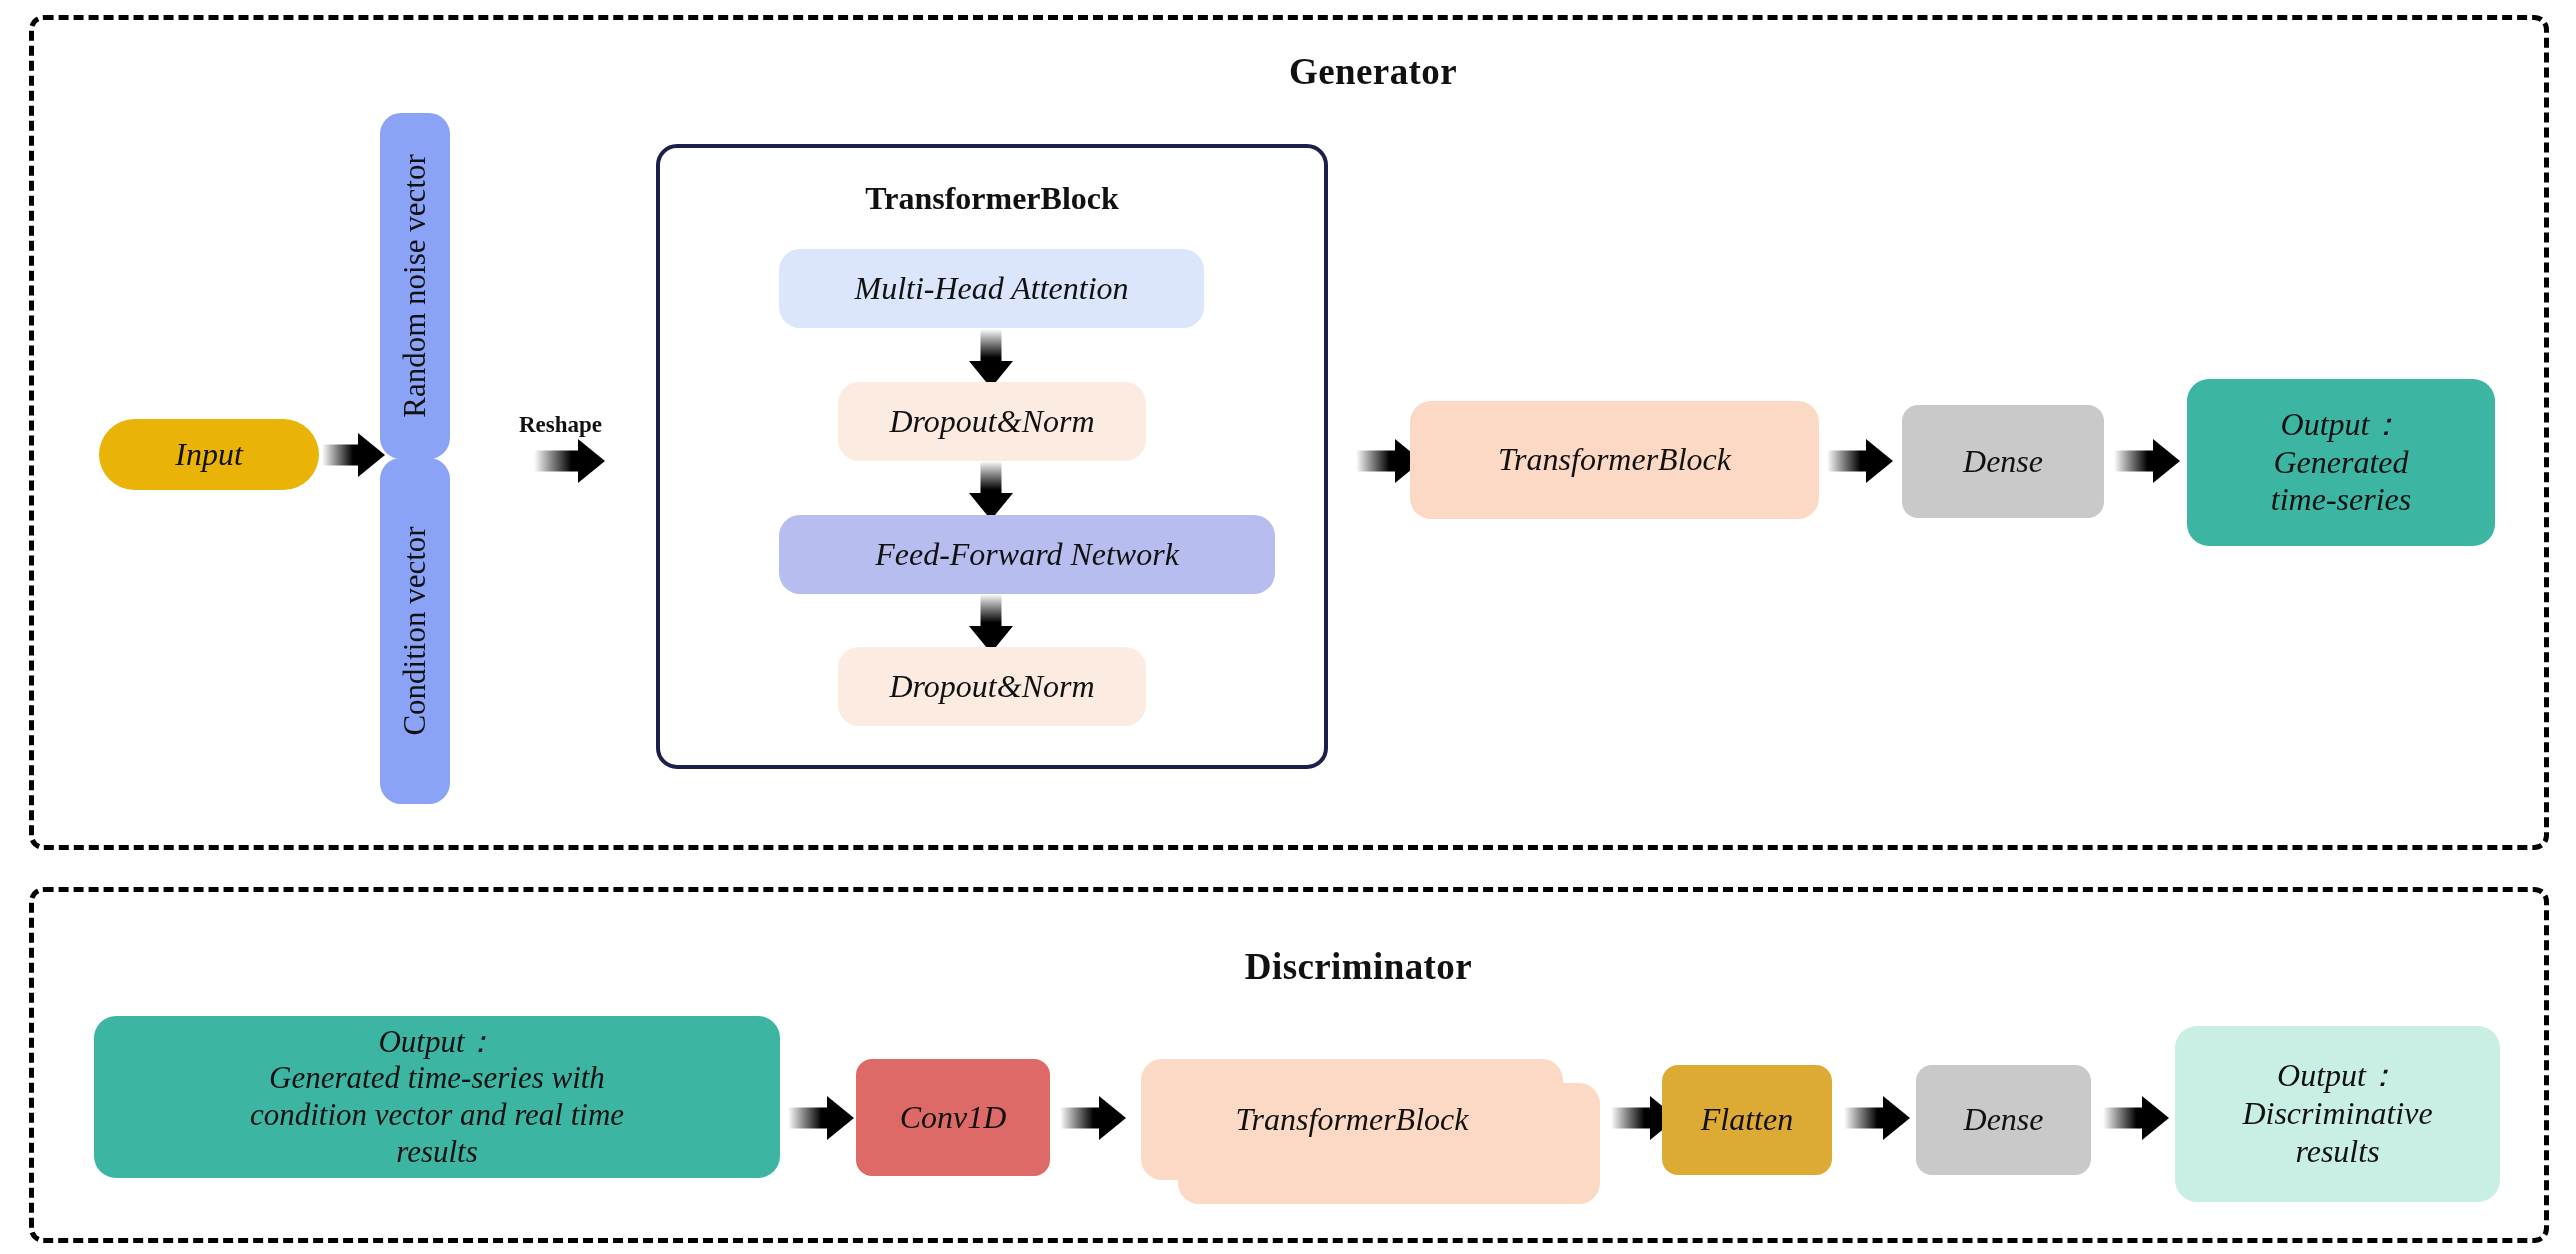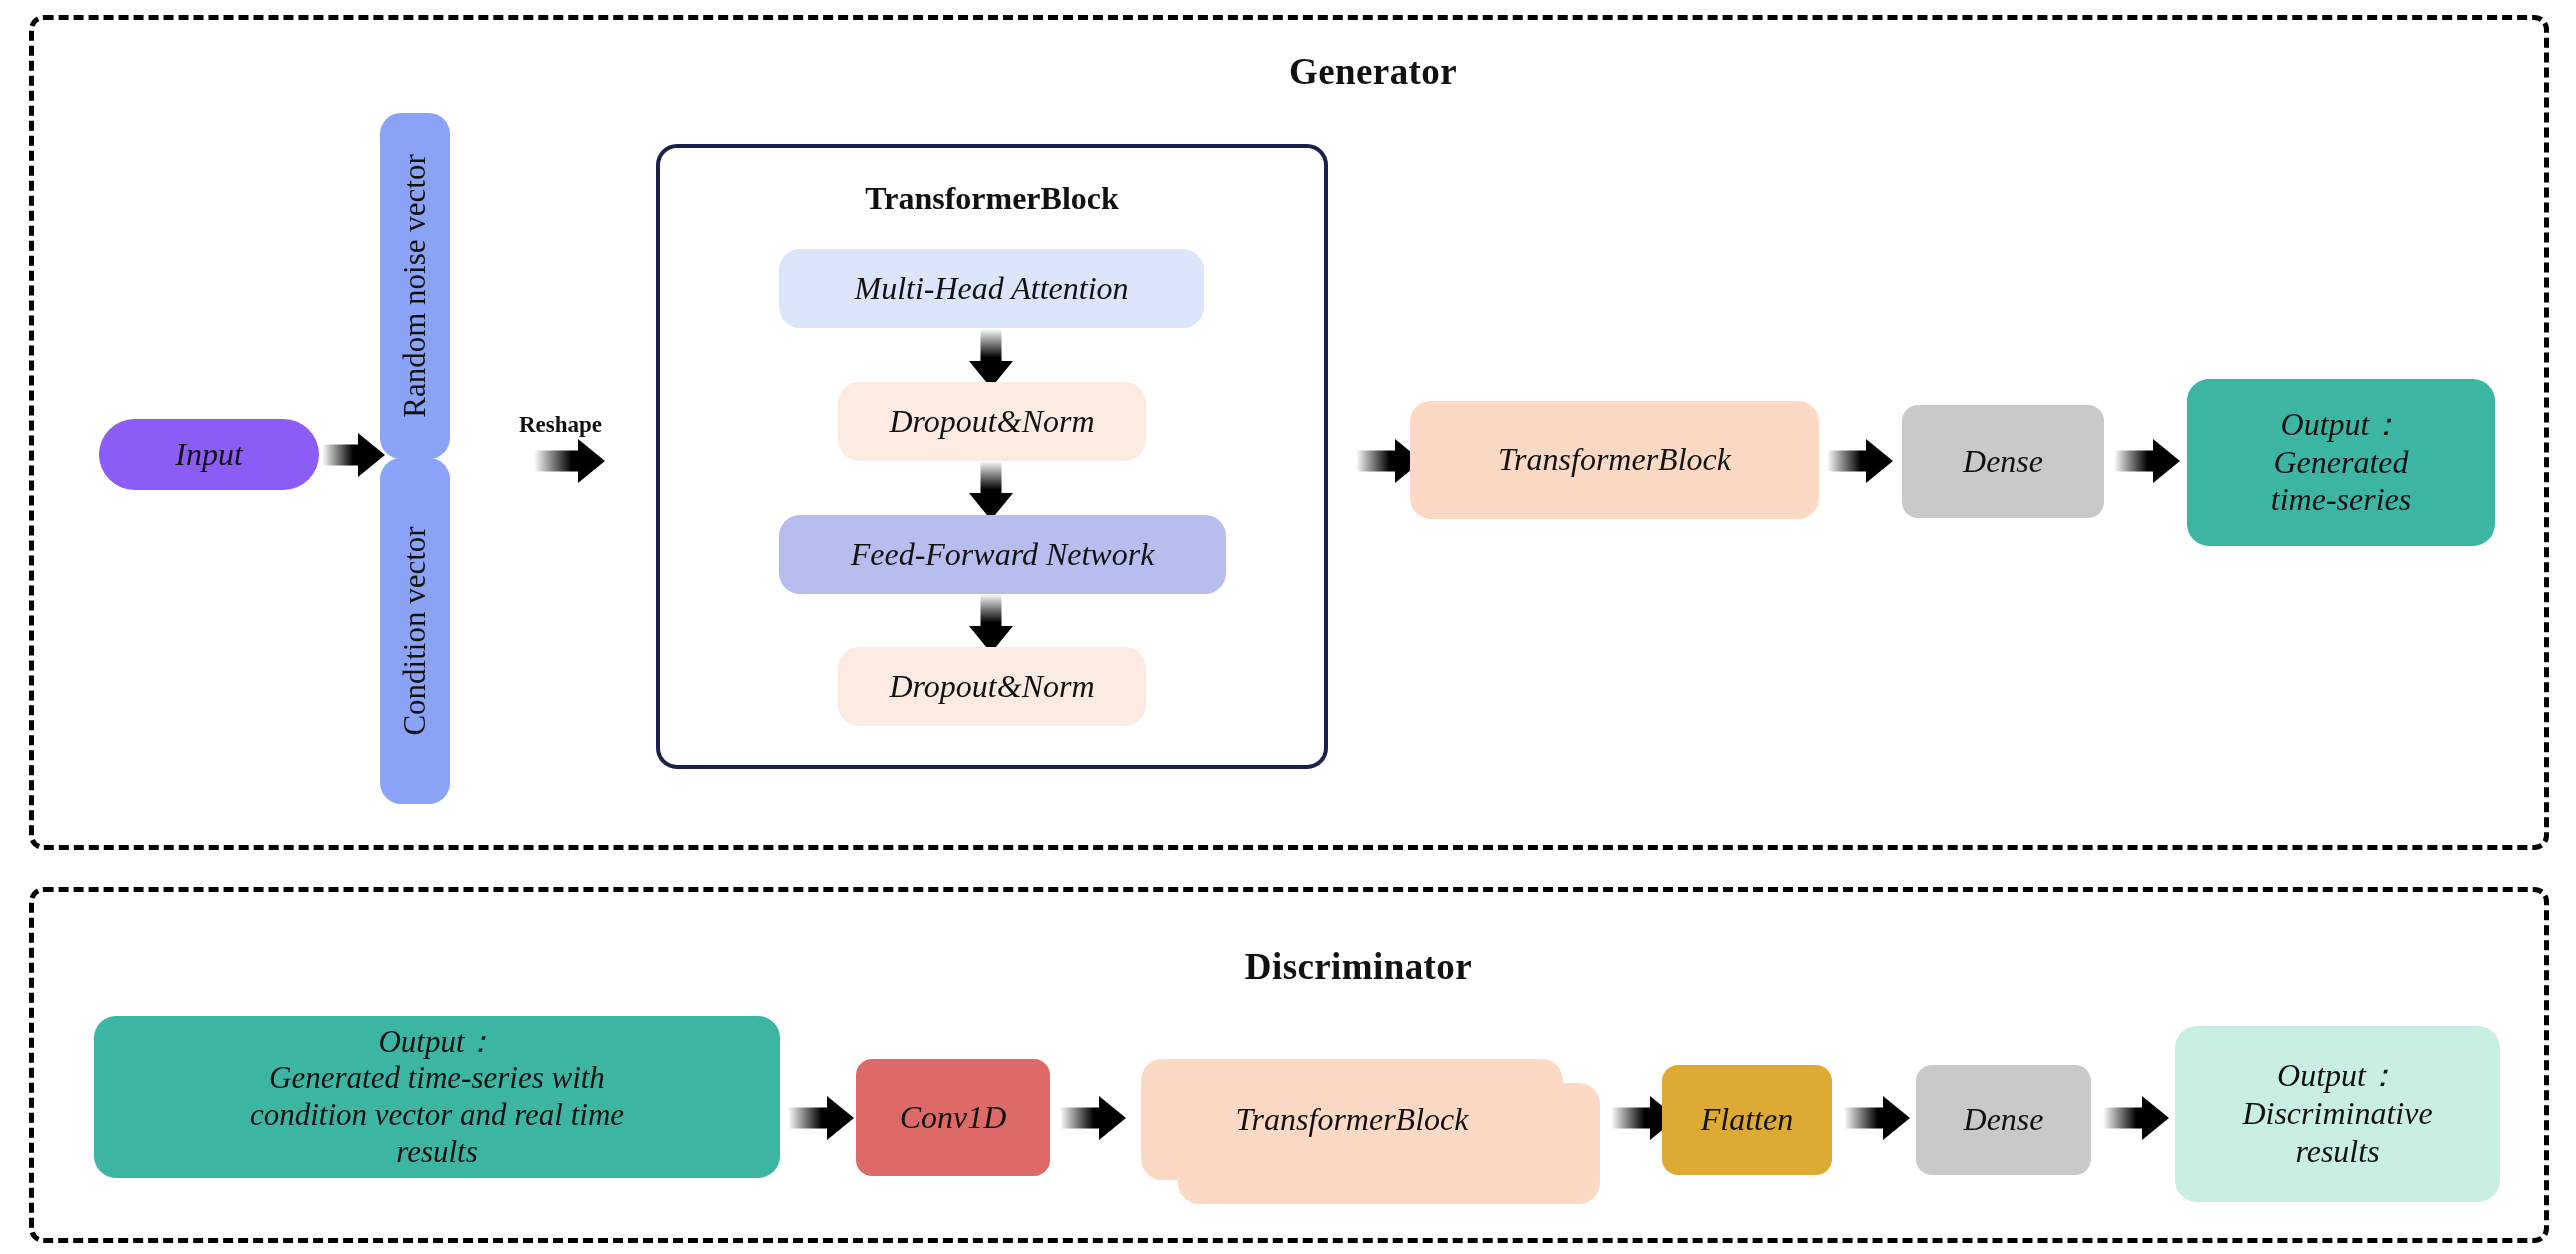--- a/index.html
+++ b/index.html
@@ -40,21 +40,21 @@
       border-left:22px solid transparent;border-right:22px solid transparent;border-top:27.5px solid #000;}
 </style>
 </head>
 <body>
 
 <div id="stage">
 
   <div class="panel" style="left:29px;top:14.6px;width:2520px;height:835px;"></div>
   <div class="panel-title" style="left:1101px;top:50px;width:356px;">Generator</div>
 
-  <div class="node r-pill" style="left:99px;top:419px;width:220px;height:71px;background:#8b5cf6;">
+  <div class="node r-pill" style="left:99px;top:419px;width:220px;height:71px;background:#eab308;">
     <span>Input</span>
   </div>
 
   <div class="arrow-h" style="left:322px;top:455px;width:63px;">
     <div class="shaft" style="width:39px;"></div>
     <div class="head" style="left:36px;"></div>
   </div>
 
   <div class="vbar r-md" style="left:380px;top:113px;width:70px;height:346px;background:#8ba3f7;">
     <div class="vtext">Random noise vector</div>
@@ -81,21 +81,21 @@
   </div>
 
   <div class="node r-md" style="left:838px;top:382px;width:308px;height:79px;background:#fcebe1;">
     <span>Dropout&amp;Norm</span>
   </div>
   <div class="arrow-v" style="left:991px;top:461px;height:58px;">
     <div class="shaft" style="height:36px;"></div>
     <div class="head" style="top:32px;"></div>
   </div>
 
-  <div class="node r-md" style="left:779px;top:515px;width:447px;height:79px;background:#b8bdf0;">
+  <div class="node r-md" style="left:779px;top:515px;width:496px;height:79px;background:#b8bdf0;">
     <span>Feed-Forward Network</span>
   </div>
   <div class="arrow-v" style="left:991px;top:594px;height:58px;">
     <div class="shaft" style="height:36px;"></div>
     <div class="head" style="top:32px;"></div>
   </div>
 
   <div class="node r-md" style="left:838px;top:647px;width:308px;height:79px;background:#fcebe1;">
     <span>Dropout&amp;Norm</span>
   </div>

